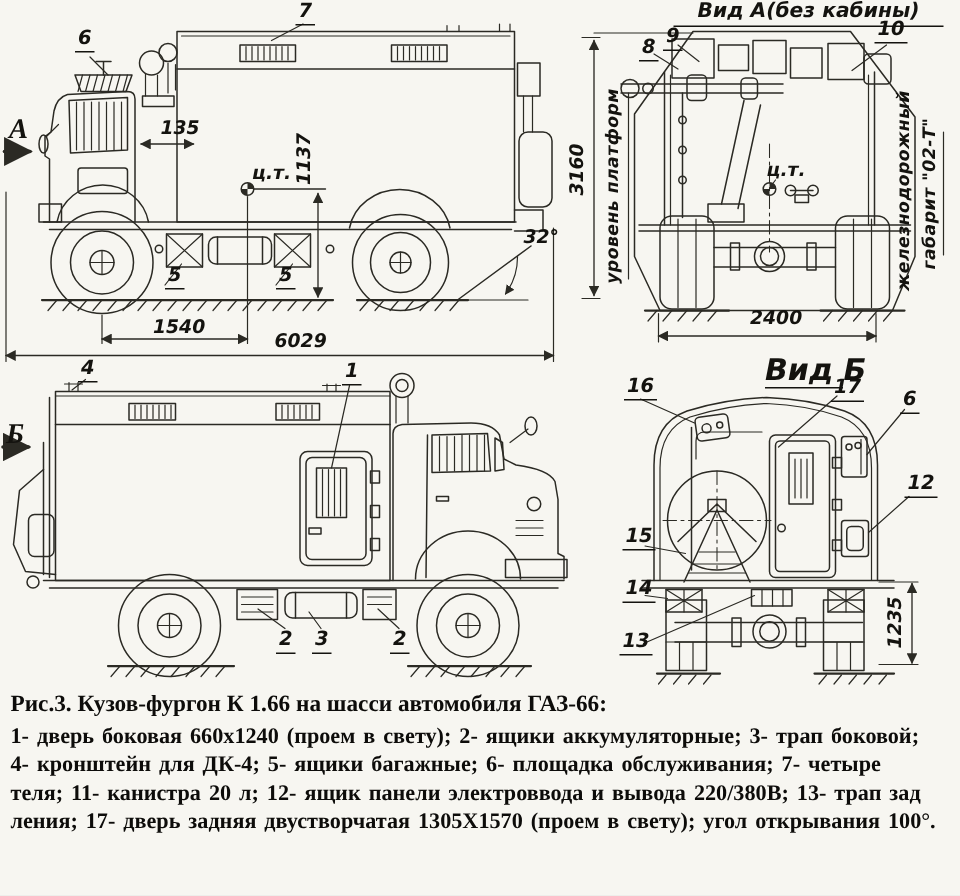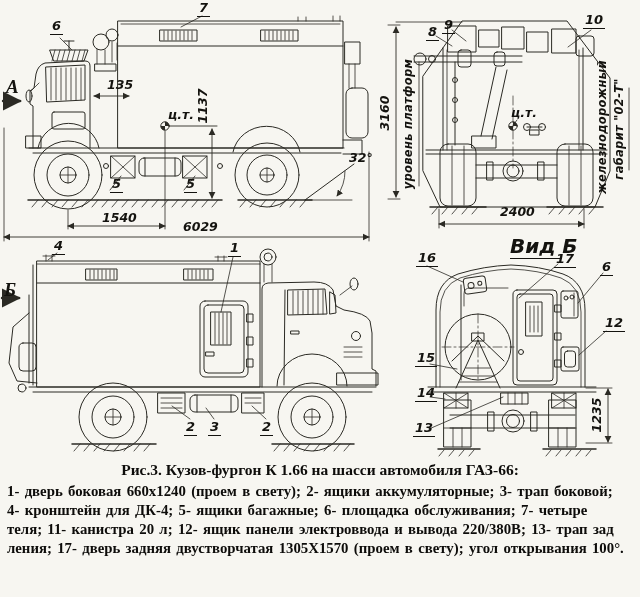--- a/index.html
+++ b/index.html
@@ -16,21 +16,21 @@
   .lbl{position:absolute;font:italic bold 13px "DejaVu Sans",sans-serif;color:#14130f;
        white-space:nowrap;line-height:1;}
   .co{border-bottom:1.6px solid #14130f;padding:0 2px 1.5px;}
   .dimt{font-size:12.5px;}
   .rot{transform:translate(-50%,-50%) rotate(-90deg);}
   .view-letter{font:italic bold 19px "Liberation Serif",serif;}
   .vtitle{border-bottom:1.8px solid #14130f;font-size:13.5px;text-align:center;padding-bottom:2px;}
   .side-label{font-size:11.5px;letter-spacing:.3px;}
   #caption{position:absolute;left:0;top:460px;width:640px;padding:0 7px;box-sizing:border-box;
            color:#0d0c0a;}
-  .cap-title{text-align:center;font:bold 15.5px "Liberation Serif",serif;line-height:20px;margin-bottom:2px;}
+  .cap-title{text-align:left;font:bold 15.5px "Liberation Serif",serif;line-height:20px;margin-bottom:2px;}
   .cap-line{font:bold 14.8px "Liberation Serif",serif;line-height:19px;word-spacing:1.6px;white-space:nowrap;}
 </style>
 </head>
 <body>
 
 <div id="page">
 
   <svg style="left:0;top:0" width="400" height="235" viewBox="0 0 400 235">
     <defs>
       <marker id="ar1" viewBox="0 0 10 10" refX="9" refY="5" markerWidth="8" markerHeight="8" orient="auto-start-reverse">
@@ -291,20 +291,21 @@
   <span class="lbl dimt" style="left:107px;top:79px">135</span>
   <span class="lbl dimt" style="left:168px;top:109px">ц.т.</span>
   <span class="lbl dimt rot" style="left:203px;top:106px">1137</span>
   <span class="lbl co" style="left:110px;top:177px">5</span>
   <span class="lbl co" style="left:184px;top:177px">5</span>
   <span class="lbl dimt" style="left:102px;top:212px">1540</span>
   <span class="lbl dimt" style="left:183px;top:221px">6029</span>
   <span class="lbl dimt" style="left:349px;top:152px">32°</span>
   <span class="lbl dimt rot" style="left:385px;top:113px">3160</span>
 
+  <span class="lbl vtitle" style="left:449px;top:1px;width:180px">Вид А(без кабины)</span>
   <span class="lbl co" style="left:426px;top:25px">8</span>
   <span class="lbl co" style="left:442px;top:18px">9</span>
   <span class="lbl co" style="left:583px;top:13px">10</span>
   <span class="lbl side-label rot" style="left:409px;top:124px">уровень платформ</span>
   <span class="lbl side-label rot" style="left:603px;top:127px">железнодорожный</span>
   <span class="lbl side-label rot" style="left:620px;top:129px">габарит "02-Т"</span>
   <span class="lbl dimt" style="left:511px;top:107px">ц.т.</span>
   <span class="lbl dimt" style="left:500px;top:206px">2400</span>
 
   <span class="lbl co" style="left:52px;top:239px">4</span>

